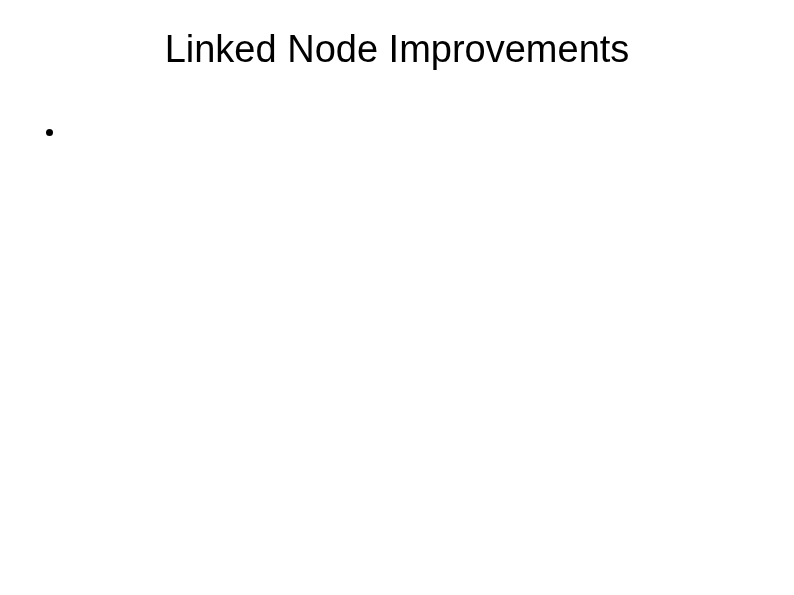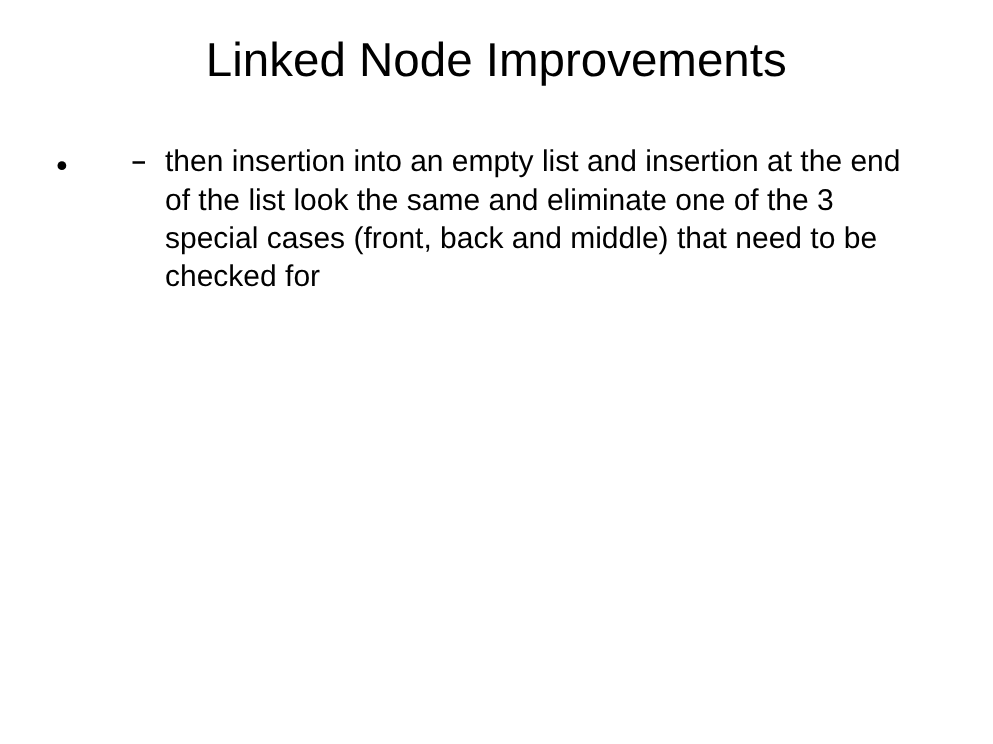--- a/index.html
+++ b/index.html
@@ -74,20 +74,17 @@
 </style>
 </head>
 <body>
 
 <div class="slide">
   <div class="title">Linked Node Improvements</div>
   <div class="content">
     <ul class="level1">
       <li>
         <ul class="level2">
-          <li>
-            <span>then insertion into an empty list and insertion at the end of the list look the same and eliminate one of the 3 special cases  (front, back and middle) that need to be checked for</span>
-          </li>
         </ul>
       </li>
     </ul>
   </div>
 </div>
 
 </body></html>

